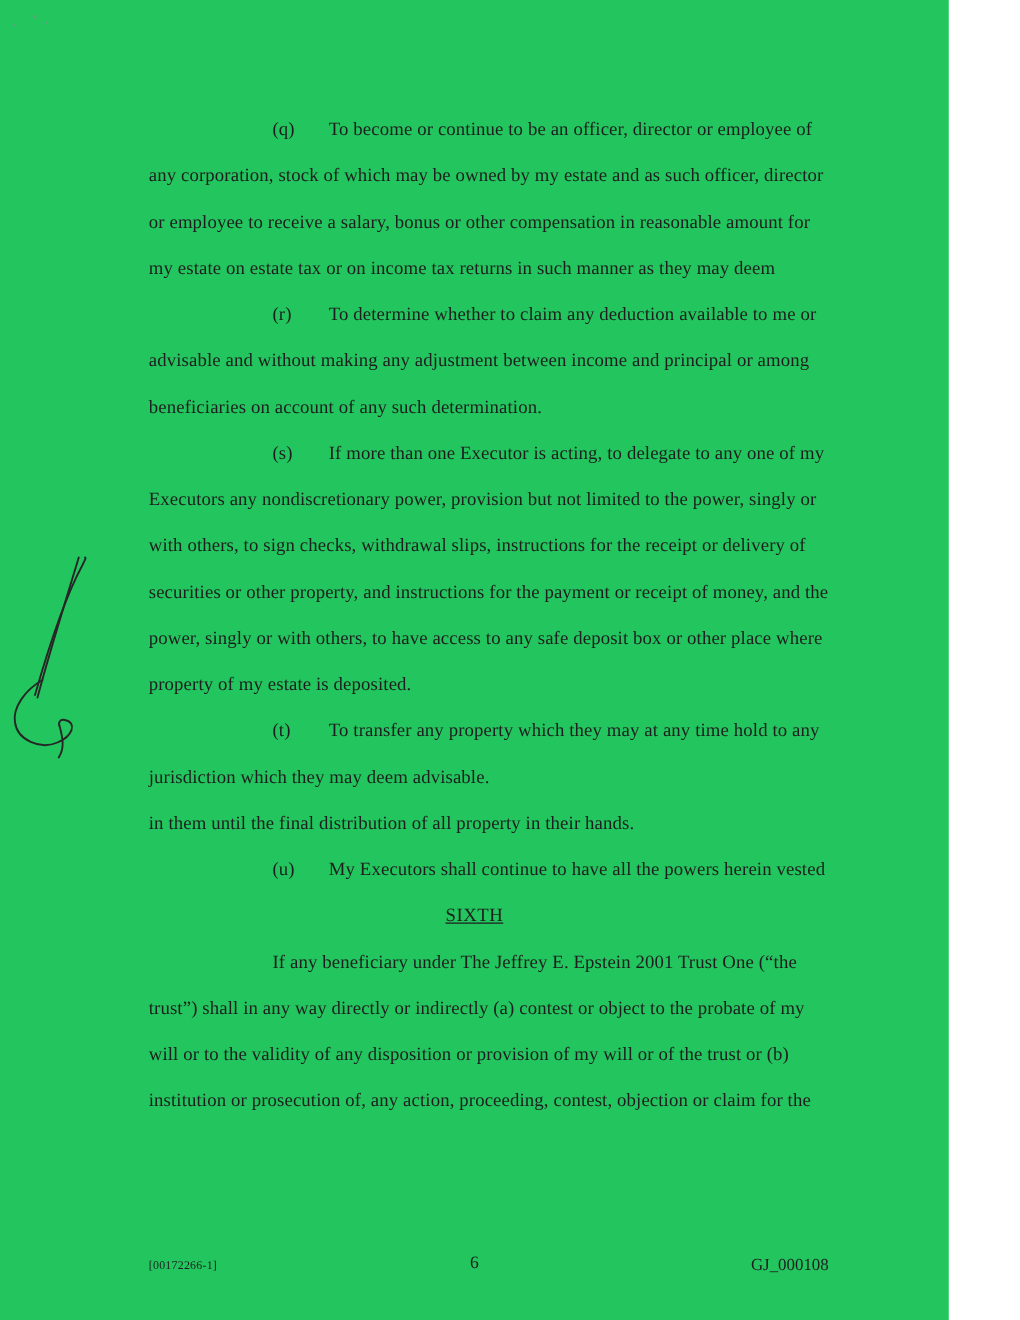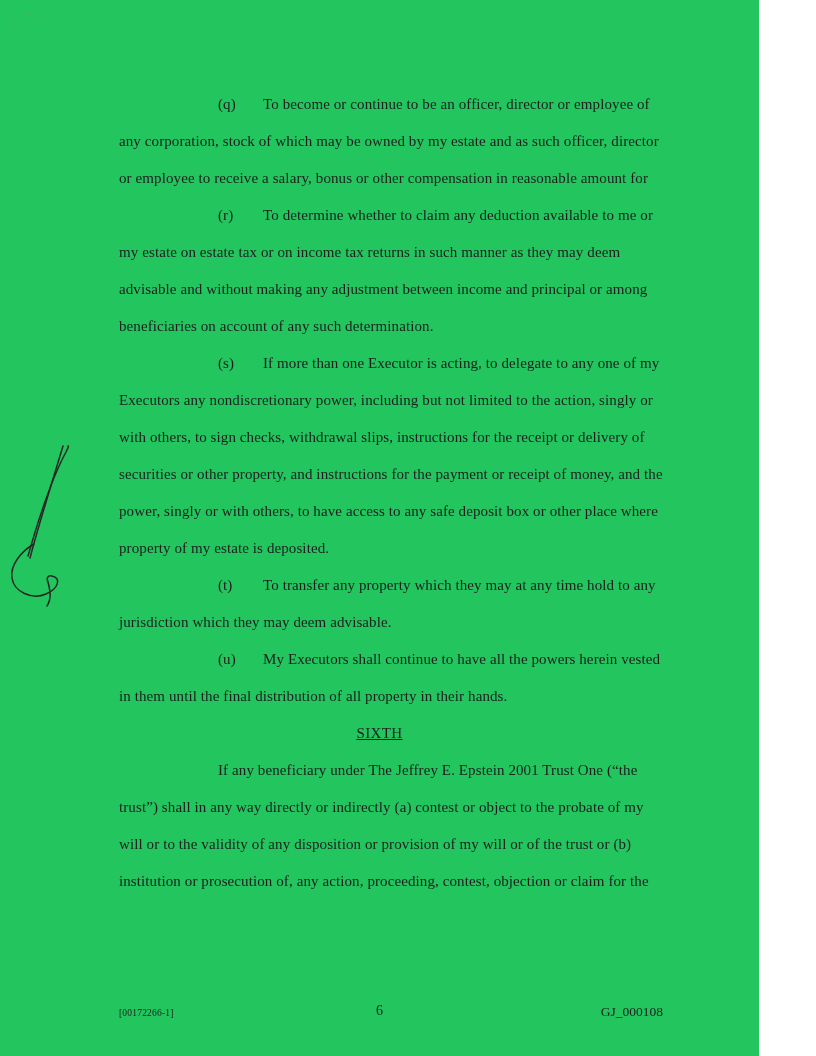--- a/index.html
+++ b/index.html
@@ -102,43 +102,43 @@
 
   <div class="doc-body">
 
     <div class="para">
       <div class="line"><span class="plabel">(q)</span><span>To become or continue to be an officer, director or employee of</span></div>
       <div class="line">any corporation, stock of which may be owned by my estate and as such officer, director</div>
       <div class="line">or employee to receive a salary, bonus or other compensation in reasonable amount for</div>
     </div>
 
     <div class="para">
+      <div class="line">my estate on estate tax or on income tax returns in such manner as they may deem</div>
       <div class="line"><span class="plabel">(r)</span><span>To determine whether to claim any deduction available to me or</span></div>
-      <div class="line">my estate on estate tax or on income tax returns in such manner as they may deem</div>
       <div class="line">advisable and without making any adjustment between income and principal or among</div>
       <div class="line">beneficiaries on account of any such determination.</div>
     </div>
 
     <div class="para">
       <div class="line"><span class="plabel">(s)</span><span>If more than one Executor is acting, to delegate to any one of my</span></div>
-      <div class="line">Executors any nondiscretionary power, including but not limited to the action, singly or</div>
+      <div class="line">Executors any nondiscretionary power, provision but not limited to the power, singly or</div>
       <div class="line">with others, to sign checks, withdrawal slips, instructions for the receipt or delivery of</div>
       <div class="line">securities or other property, and instructions for the payment or receipt of money, and the</div>
       <div class="line">power, singly or with others, to have access to any safe deposit box or other place where</div>
       <div class="line">property of my estate is deposited.</div>
     </div>
 
     <div class="para">
       <div class="line"><span class="plabel">(t)</span><span>To transfer any property which they may at any time hold to any</span></div>
       <div class="line">jurisdiction which they may deem advisable.</div>
     </div>
 
     <div class="para">
+      <div class="line">in them until the final distribution of all property in their hands.</div>
       <div class="line"><span class="plabel">(u)</span><span>My Executors shall continue to have all the powers herein vested</span></div>
-      <div class="line">in them until the final distribution of all property in their hands.</div>
     </div>
 
     <div class="heading-line"><span class="heading-text">SIXTH</span></div>
 
     <div class="para">
       <div class="line indent">If any beneficiary under The Jeffrey E. Epstein 2001 Trust One (“the</div>
       <div class="line">trust”) shall in any way directly or indirectly (a) contest or object to the probate of my</div>
       <div class="line">will or to the validity of any disposition or provision of my will or of the trust or (b)</div>
       <div class="line">institution or prosecution of, any action, proceeding, contest, objection or claim for the</div>
     </div>

